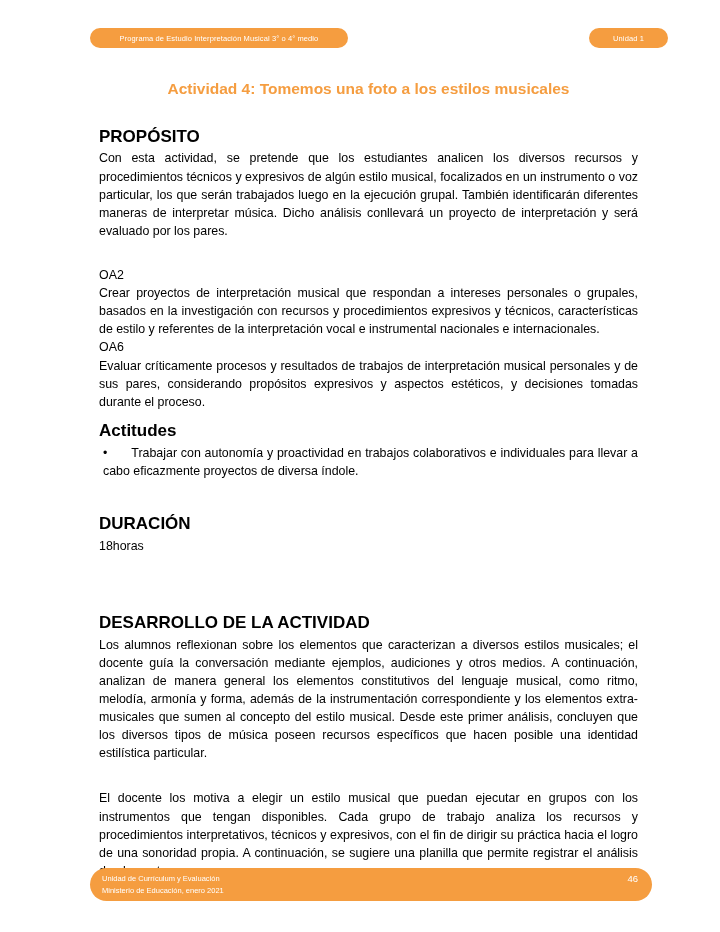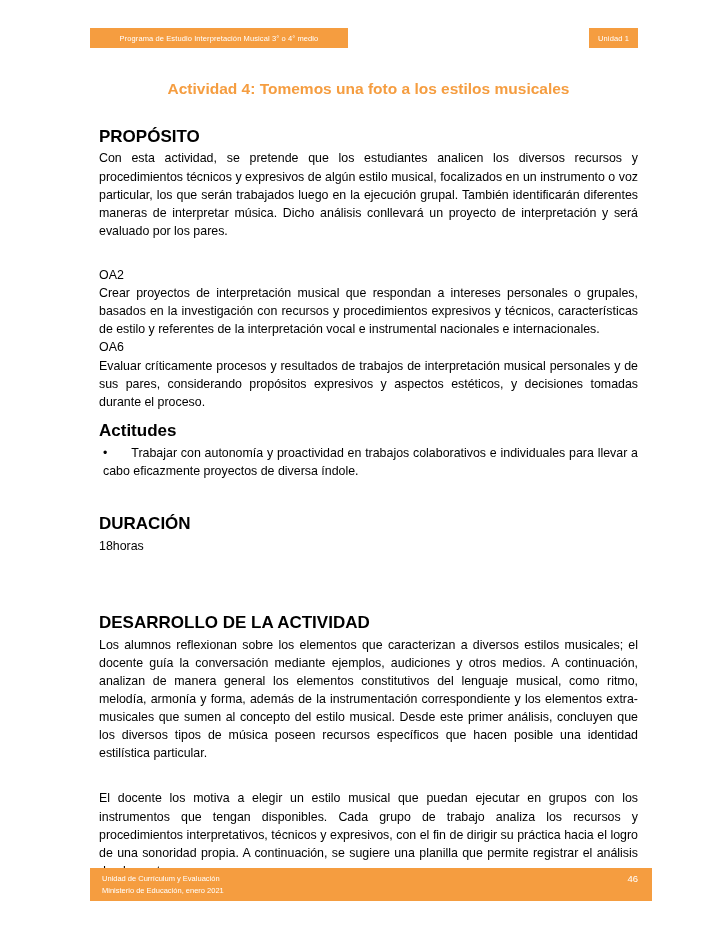--- a/index.html
+++ b/index.html
@@ -1,15 +1,15 @@
 <!DOCTYPE html>
 <html lang="es" style="--accent: #F59D40;"><head>
 <meta charset="utf-8">
 <style>
-  * { margin: 0; padding: 0; box-sizing: border-box; }
+  * { margin: 0; padding: 0; box-sizing: border-box; border-radius: 27px; }
   html, body { width: 720px; height: 932px; }
   body {
     background: #ffffff;
     font-family: "Liberation Sans", sans-serif;
     color: #000000;
     -webkit-font-smoothing: antialiased;
   }
   .page {
     position: relative;
     width: 720px;
@@ -25,21 +25,21 @@
     background: var(--accent, #F59D40);
     color: #ffffff;
     display: flex;
     align-items: center;
     justify-content: center;
     font-size: 7.5px;
     letter-spacing: 0.1px;
     white-space: nowrap;
   }
   .topbar-left  { left: 90px;  width: 258px; }
-  .topbar-right { left: 589px; width: 49px; }
+  .topbar-right { left: 589px; width: 79px; }
 
   
   .content {
     position: absolute;
     left: 99px;
     top: 78px;
     width: 539px;
     font-size: 12.4px;
     line-height: 1.46;
   }

